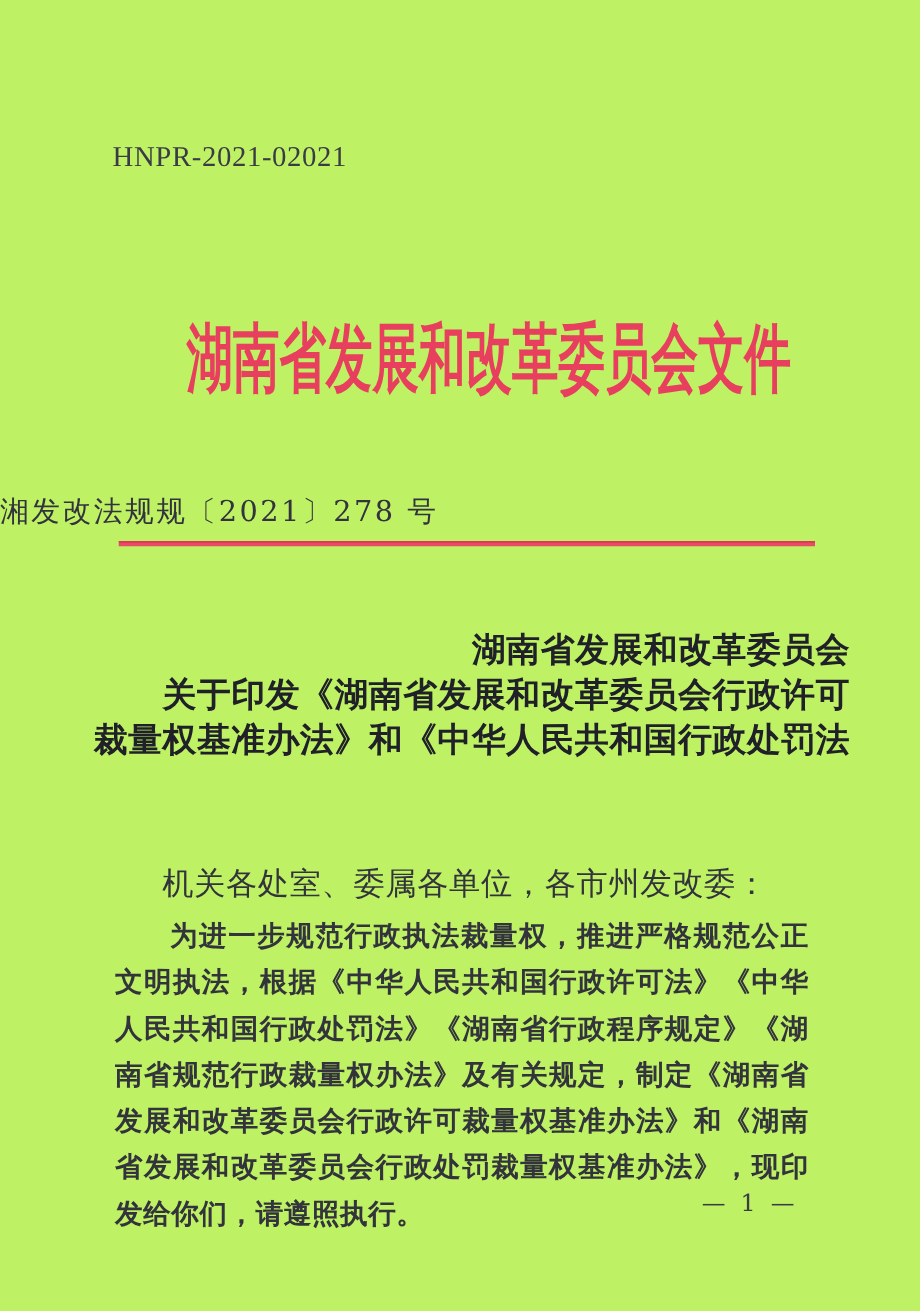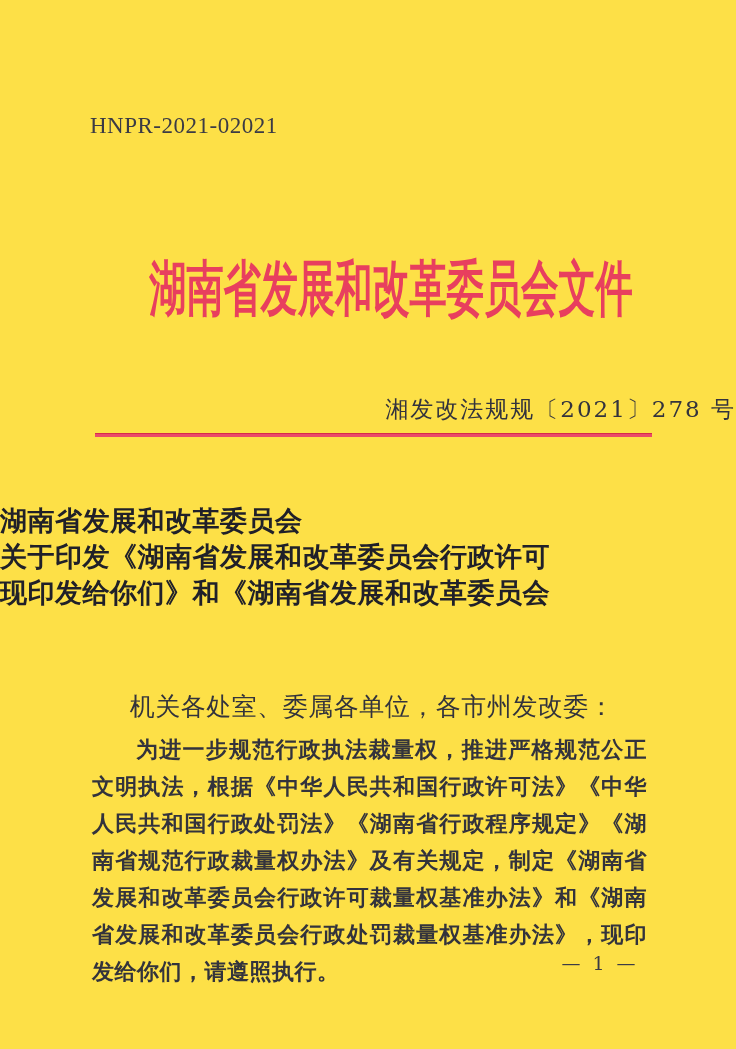--- a/index.html
+++ b/index.html
@@ -5,21 +5,21 @@
   html, body {
     margin: 0;
     padding: 0;
     background: #e9e9e9;
   }
   .page {
     position: relative;
     width: 736px;
     height: 1049px;
     margin: 0 auto;
-    background: #fde047;
+    background: #bef264;
     overflow: hidden;
     font-family: "DejaVu Serif", serif;
   }
   .doc-code {
     position: absolute;
     left: 90px;
     top: 113px;
     font-size: 23px;
     letter-spacing: 0.5px;
     color: #3b3b45;
@@ -43,41 +43,41 @@
     letter-spacing: 0px;
     transform: scale(0.93, 1.5);
     transform-origin: center top;
     font-family: "DejaVu Serif", serif;
   }
   .doc-number {
     position: absolute;
     left: 0;
     top: 394px;
     width: 736px;
-    text-align: right;
+    text-align: left;
     font-size: 23px;
     letter-spacing: 2px;
     color: #33333d;
     font-family: "DejaVu Serif", serif;
   }
   .red-rule {
     position: absolute;
     left: 95px;
     top: 433px;
     width: 557px;
     height: 3px;
     background: #ea4a68;
     border-top: 1px solid #d62a4c;
   }
   .main-title {
     position: absolute;
     left: 0;
     top: 503px;
     width: 680px;
-    text-align: left;
+    text-align: right;
     font-size: 27px;
     font-weight: bold;
     line-height: 36px;
     color: #202029;
     letter-spacing: 0.5px;
     font-family: "DejaVu Serif", serif;
   }
   .salutation {
     position: absolute;
     left: 92px;
@@ -127,21 +127,21 @@
     <div class="red-header">湖南省发展和改革委员会文件</div>
   </div>
 
   <div class="doc-number">湘发改法规规〔2021〕278 号</div>
 
   <div class="red-rule"></div>
 
   <div class="main-title">
     <div>湖南省发展和改革委员会</div>
     <div>关于印发《湖南省发展和改革委员会行政许可</div>
-    <div>现印发给你们》和《湖南省发展和改革委员会</div>
+    <div>裁量权基准办法》和《中华人民共和国行政处罚法</div>
   </div>
 
   <div class="salutation">机关各处室、委属各单位，各市州发改委：</div>
 
   <div class="body-paragraph">为进一步规范行政执法裁量权，推进严格规范公正文明执法，根据《中华人民共和国行政许可法》《中华人民共和国行政处罚法》《湖南省行政程序规定》《湖南省规范行政裁量权办法》及有关规定，制定《湖南省发展和改革委员会行政许可裁量权基准办法》和《湖南省发展和改革委员会行政处罚裁量权基准办法》，现印发给你们，请遵照执行。</div>
 
   <div class="page-number">— 1 —</div>
 
 </div>
 

